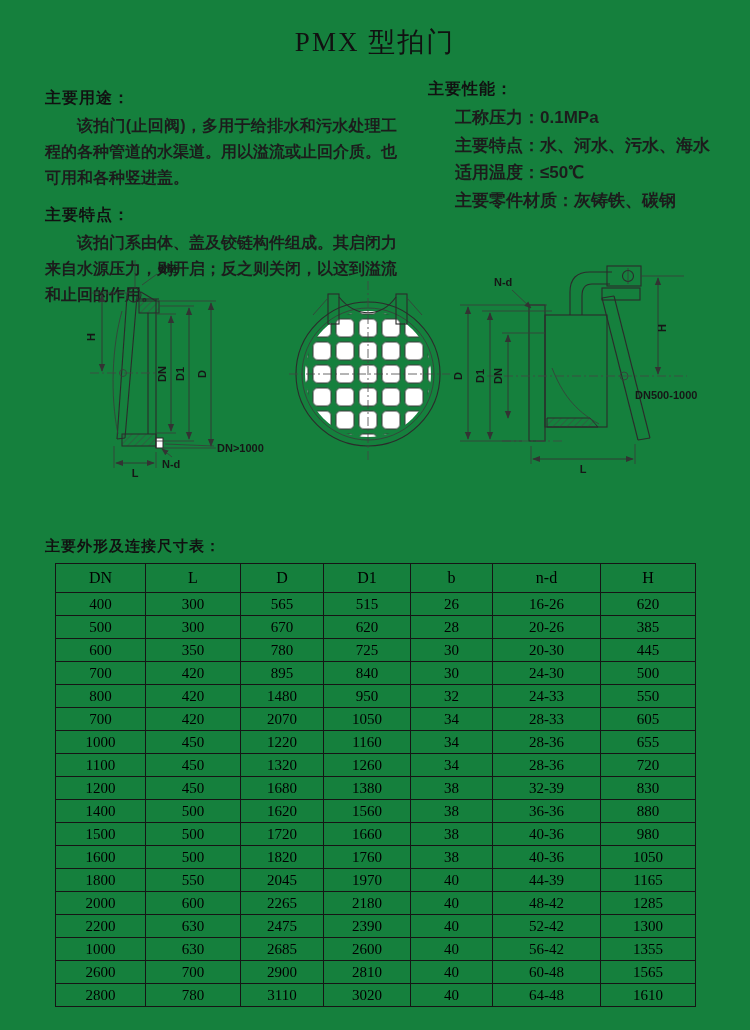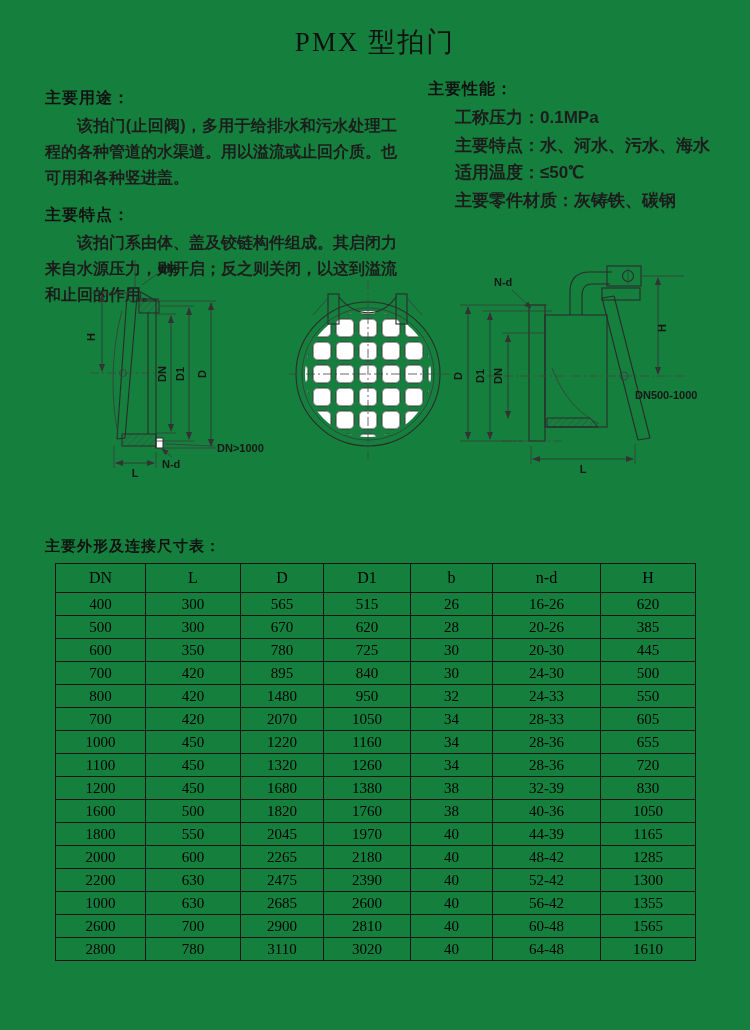--- a/index.html
+++ b/index.html
@@ -317,20 +317,38 @@
         <tr>
           <td>1200</td>
           <td>450</td>
           <td>1680</td>
           <td>1380</td>
           <td>38</td>
           <td>32-39</td>
           <td>830</td>
         </tr>
         <tr>
+          <td>1400</td>
+          <td>500</td>
+          <td>1620</td>
+          <td>1560</td>
+          <td>38</td>
+          <td>36-36</td>
+          <td>880</td>
+        </tr>
+        <tr>
+          <td>1500</td>
+          <td>500</td>
+          <td>1720</td>
+          <td>1660</td>
+          <td>38</td>
+          <td>40-36</td>
+          <td>980</td>
+        </tr>
+        <tr>
           <td>1600</td>
           <td>500</td>
           <td>1820</td>
           <td>1760</td>
           <td>38</td>
           <td>40-36</td>
           <td>1050</td>
         </tr>
         <tr>
           <td>1800</td>

